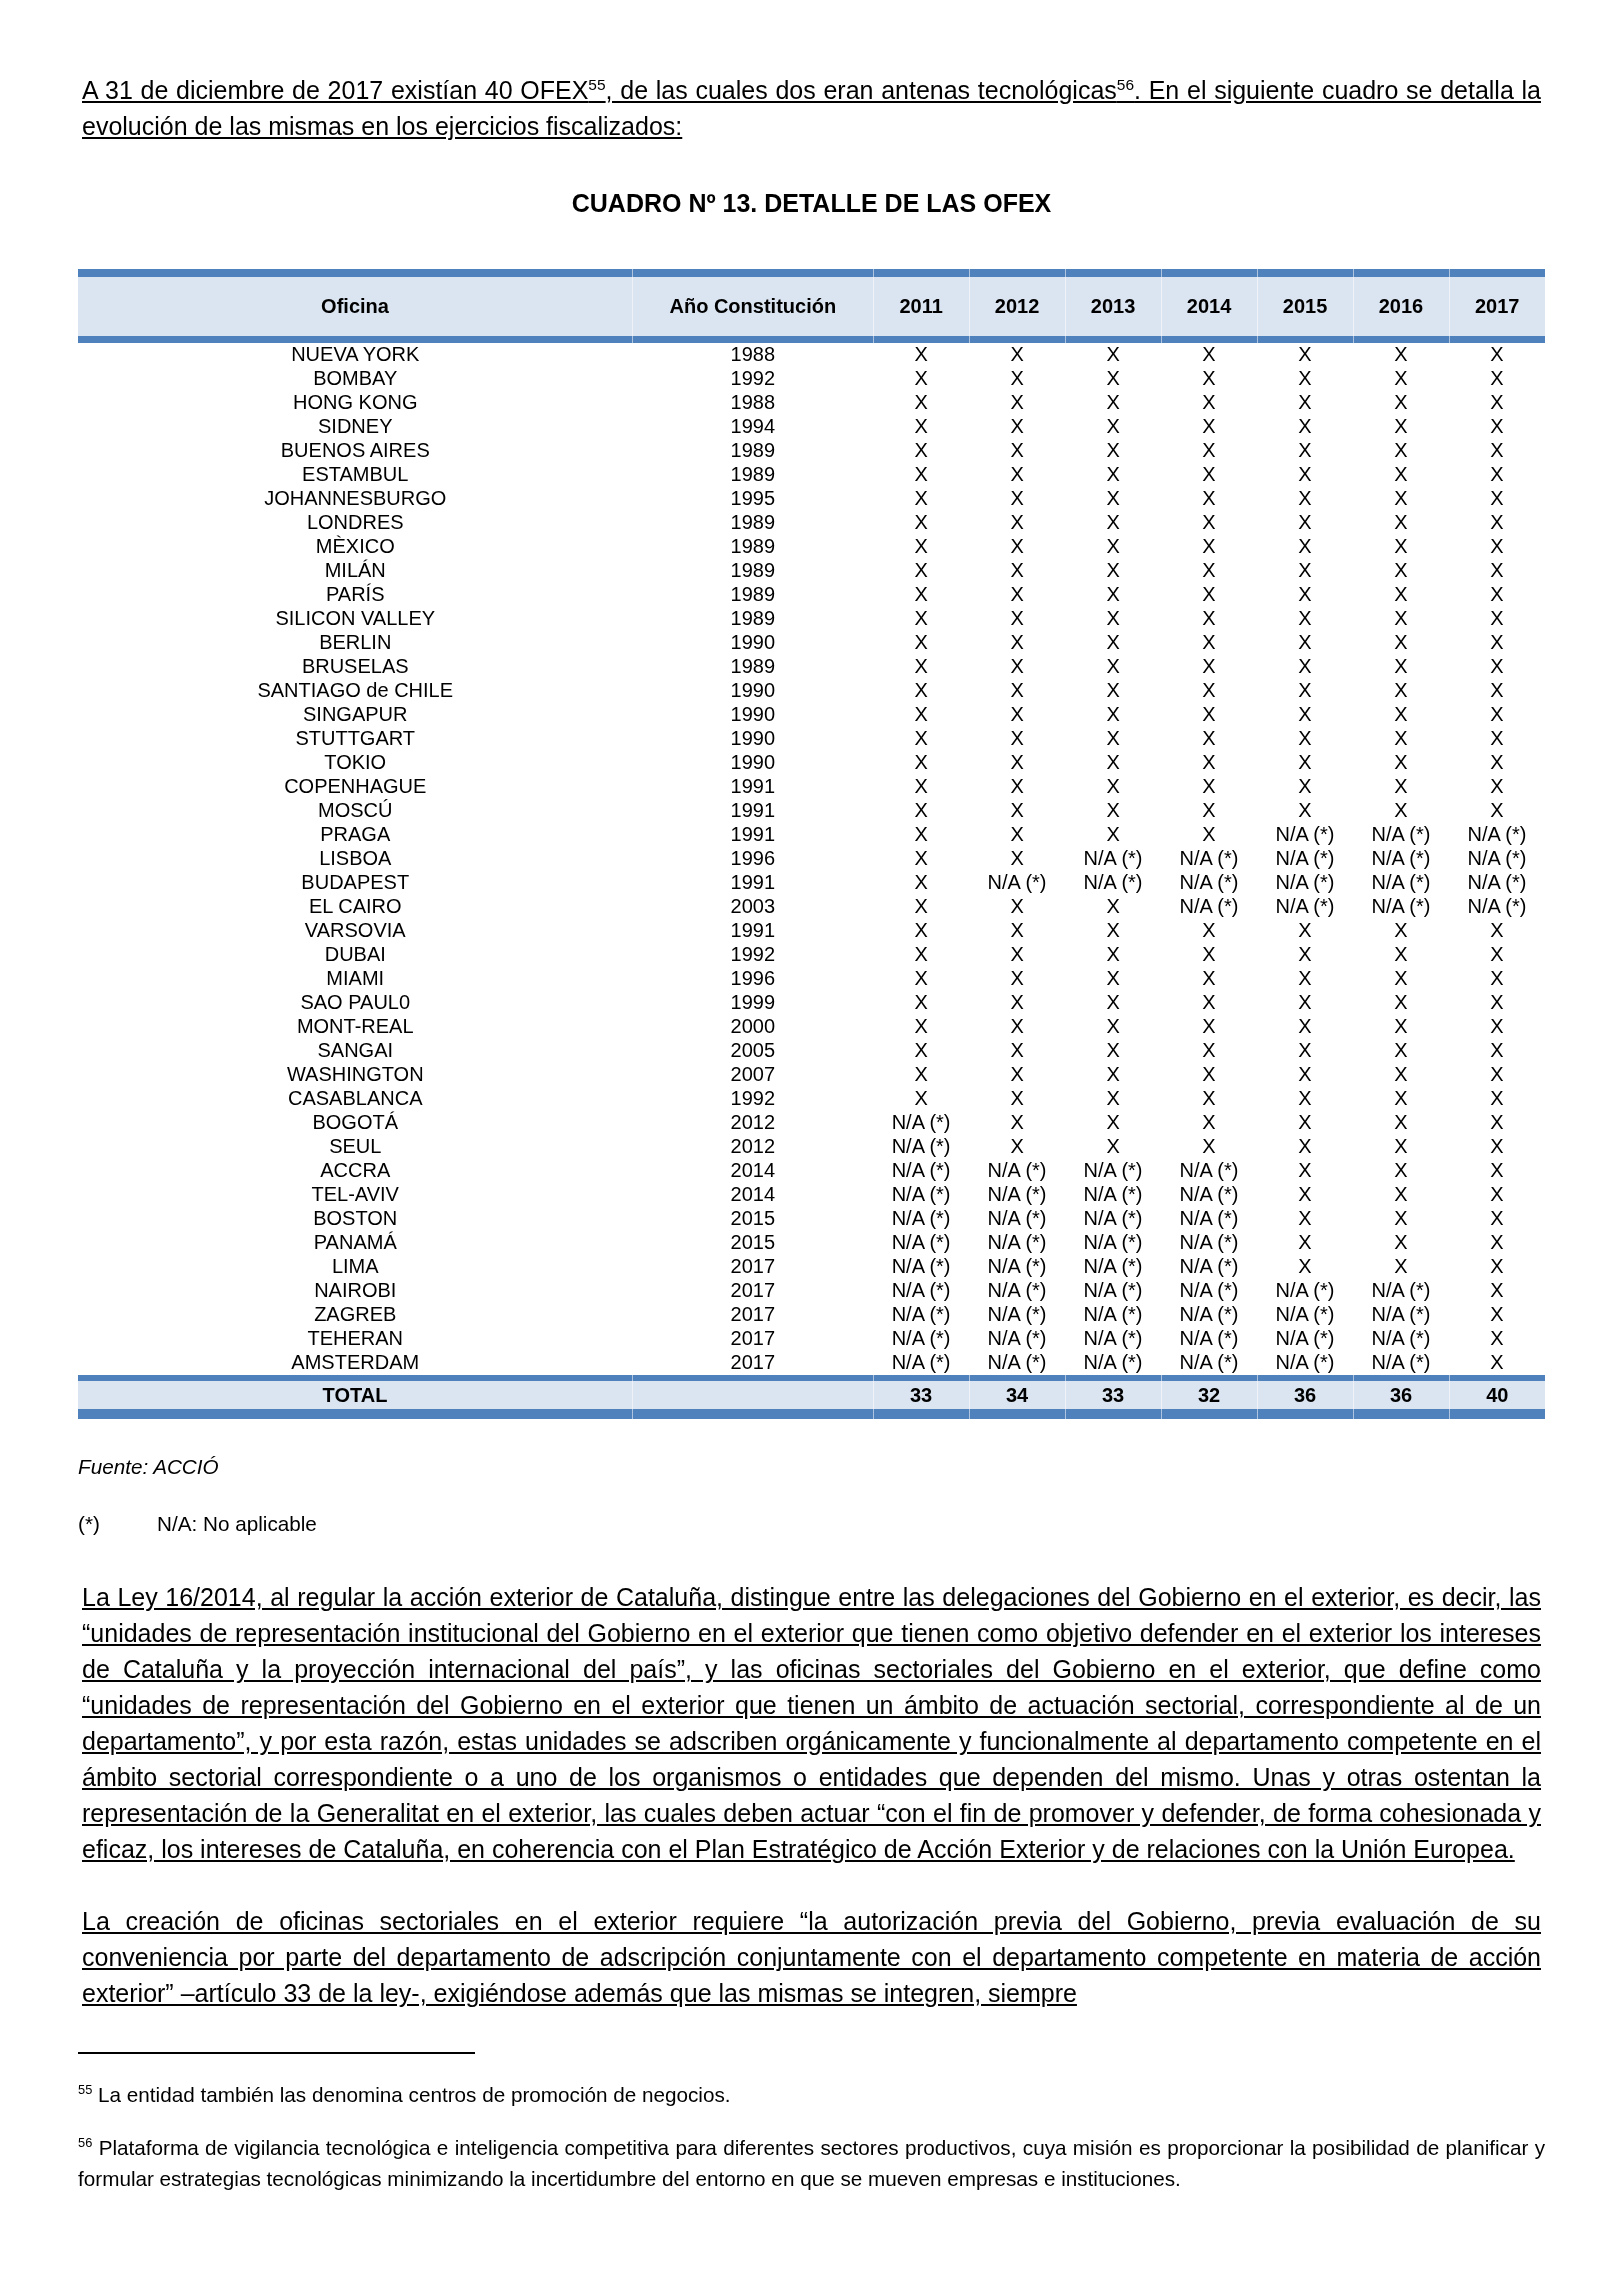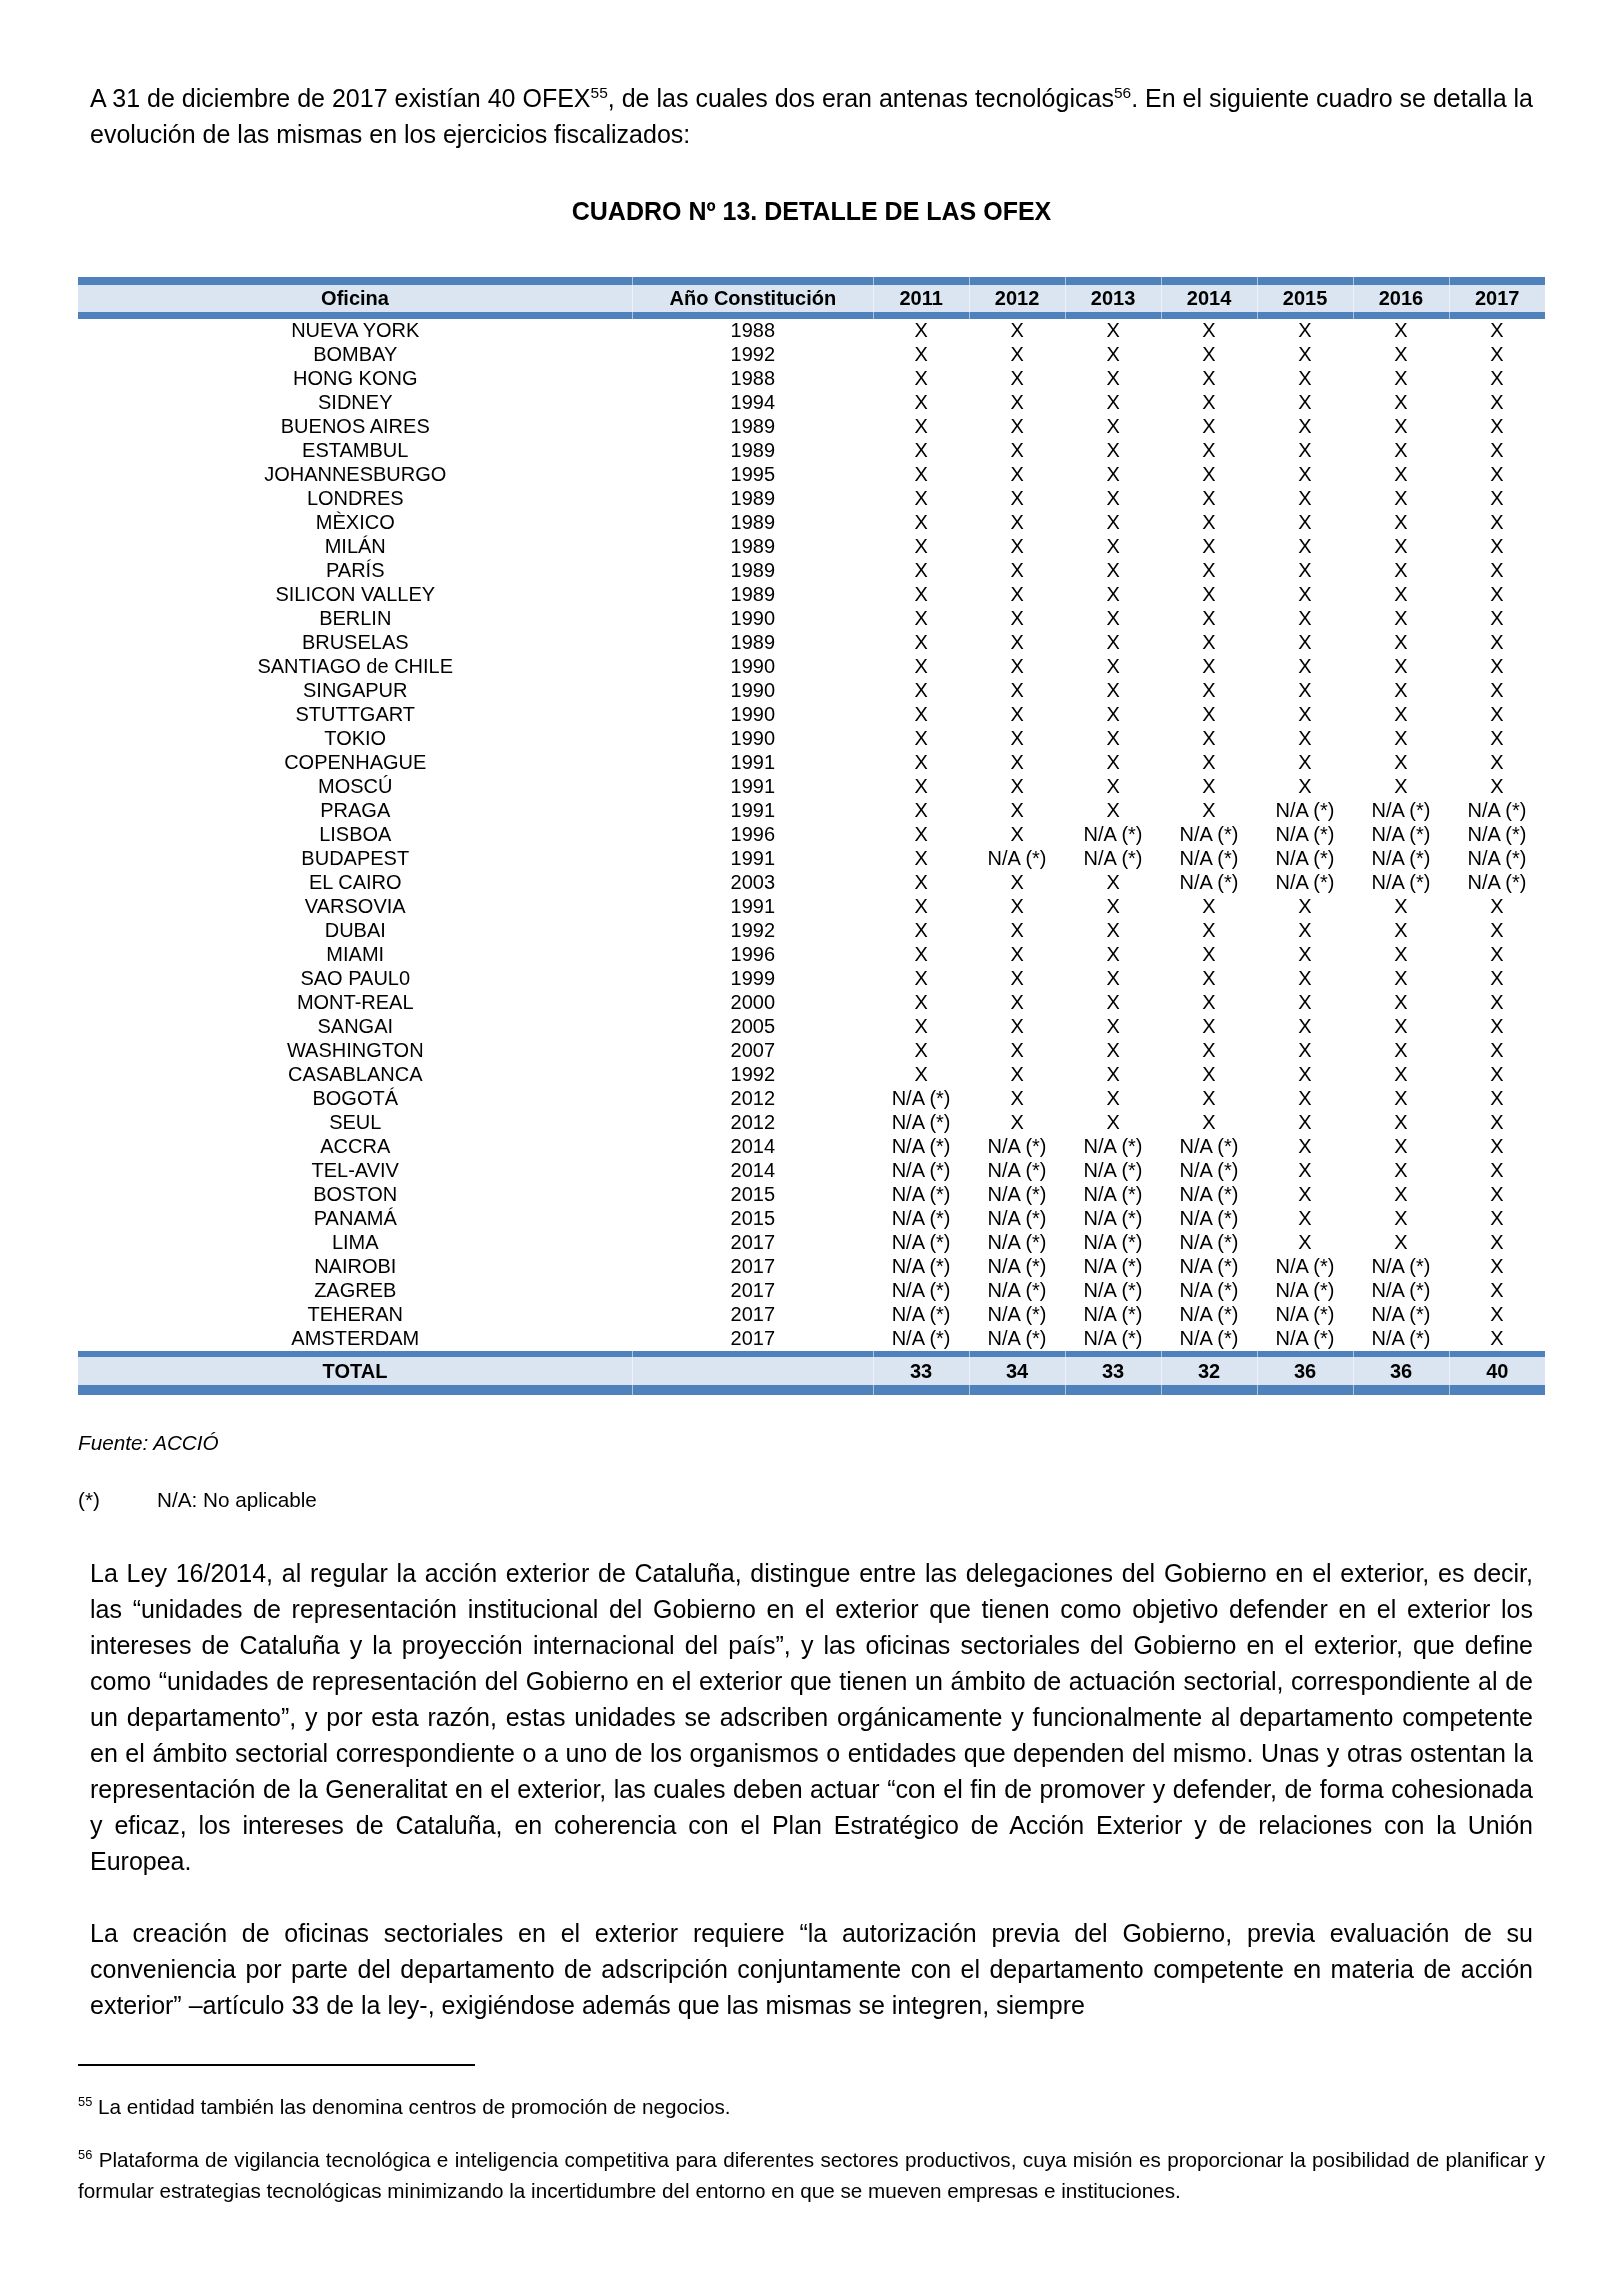--- a/index.html
+++ b/index.html
@@ -14,21 +14,22 @@
     width:1623px;
     min-height:2295px;
     box-sizing:border-box;
     padding:68px 78px 50px 78px;
     background:#fff;
   }
   .body-text{
     font-size:25px;
     line-height:36px;
     text-align:justify;
-    margin:12px;
+    margin:4px;
+    text-decoration:underline;
   }
   .table-title{
     font-size:25px;
     font-weight:bold;
     text-underline-offset:5px;
     text-align:center;
     margin:45px 0 51px 0;
   }
   table.ofex{
     width:100%;
@@ -41,21 +42,21 @@
     height:8.3px;
     border-left:1.7px solid var(--band-sep);
   }
   tr.band-row.band-mid td{height:6.6px;}
   tr.band-row.band-bottom td{height:10px;}
   tr.band-row td:first-child{border-left:none;}
   tr.header-row th{
     background:var(--fill);
     font-size:20px;
     font-weight:bold;
-    height:27px;
+    height:59px;
     text-align:center;
     vertical-align:middle;
     border-left:1.7px solid var(--fill-sep);
     white-space:nowrap;
   }
   tr.header-row th:first-child{border-left:none;}
   tr.data-row td{
     font-size:20px;
     height:24px;
     text-align:center;

